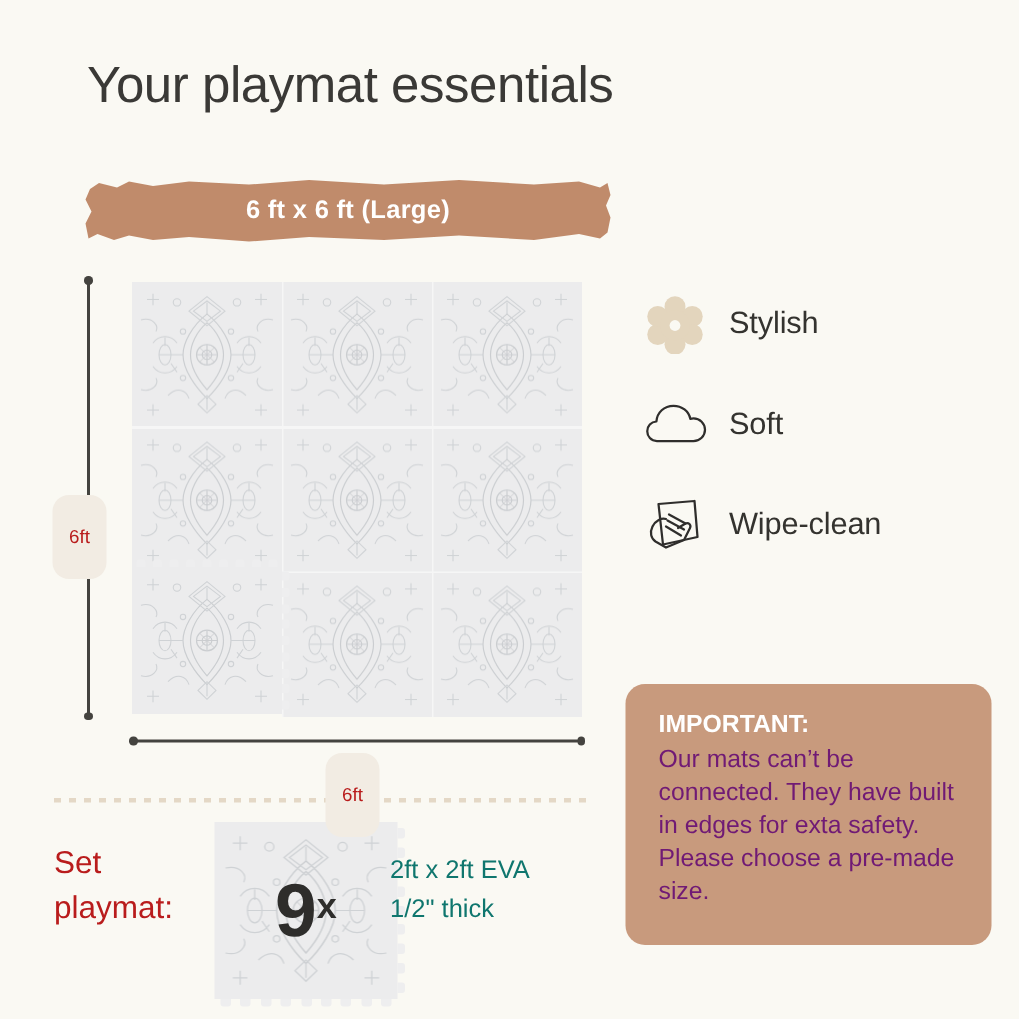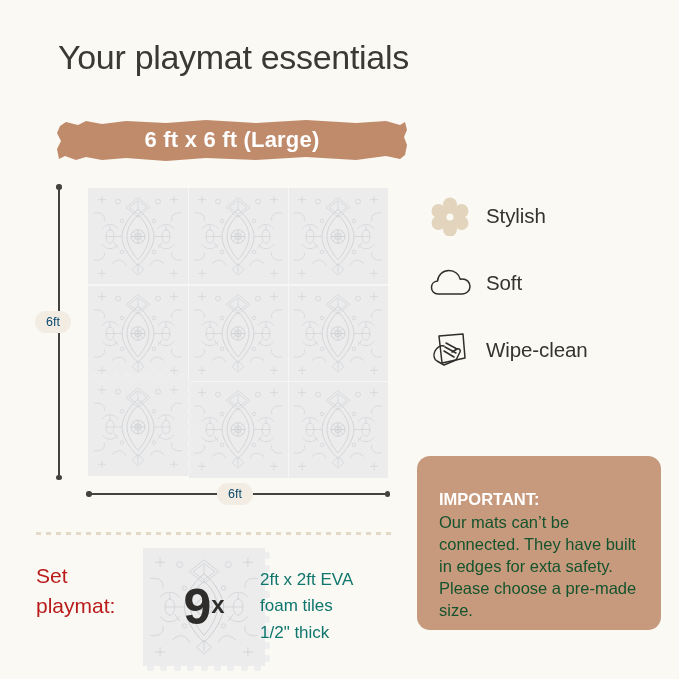--- a/index.html
+++ b/index.html
@@ -42,21 +42,21 @@
     width: 100%;
     height: 100%;
   }
   .size-banner-label {
     position: absolute;
     inset: 0;
     display: flex;
     align-items: center;
     justify-content: center;
     color: #ffffff;
-    font-size: 22px;
+    font-size: 17px;
     font-weight: 700;
     letter-spacing: 0.2px;
     padding-bottom: 2px;
     box-sizing: border-box;
   }
 
   
   .mat-area {
     position: absolute;
     left: 0;
@@ -172,26 +172,27 @@
     width: 5.5px; height: 5.5px;
     border-radius: 50%;
     background: #44433f;
   }
   .dim-h .dot.start { left: -2px; }
   .dim-h .dot.end { right: -2px; }
 
   .dim-pill {
     position: absolute;
     background: #f2ece3;
-    color: #0c4a6e;
+    color: #b91c1c;
     font-size: 12.5px;
     border-radius: 11px;
-    padding: 4px 11px;
+    padding: 21px 11px;
     white-space: nowrap;
     z-index: 3;
+    margin-top: 19px;
   }
   .dim-pill.vertical {
     left: 35px;
     top: 311px;
   }
   .dim-pill.horizontal {
     left: 217px;
     top: 483px;
   }
 
@@ -231,24 +232,24 @@
     background: #c89a7d;
     border-radius: 13px;
     box-sizing: border-box;
     padding: 17px 20px 0 22px;
   }
   .important-heading {
     color: #ffffff;
     font-size: 16.5px;
     font-weight: 700;
     line-height: 1.32;
-    margin: 16px 0 1px 0;
+    margin: 0 0 1px 0;
   }
   .important-body {
-    color: #14532d;
+    color: #701a75;
     font-size: 16.5px;
     line-height: 1.33;
     margin: 0;
   }
 
   
   .divider {
     position: absolute;
     left: 36px;
     top: 532px;
@@ -588,16 +589,15 @@
         <span></span>
     </div>
     <div class="set-qty">
       <span class="num">9</span>
       <span class="x">x</span>
     </div>
   </div>
 
   <div class="set-desc">
     <div>2ft x 2ft EVA</div>
-    <div>foam tiles</div>
     <div>1/2" thick</div>
   </div>
 </div>
 
 </body></html>

